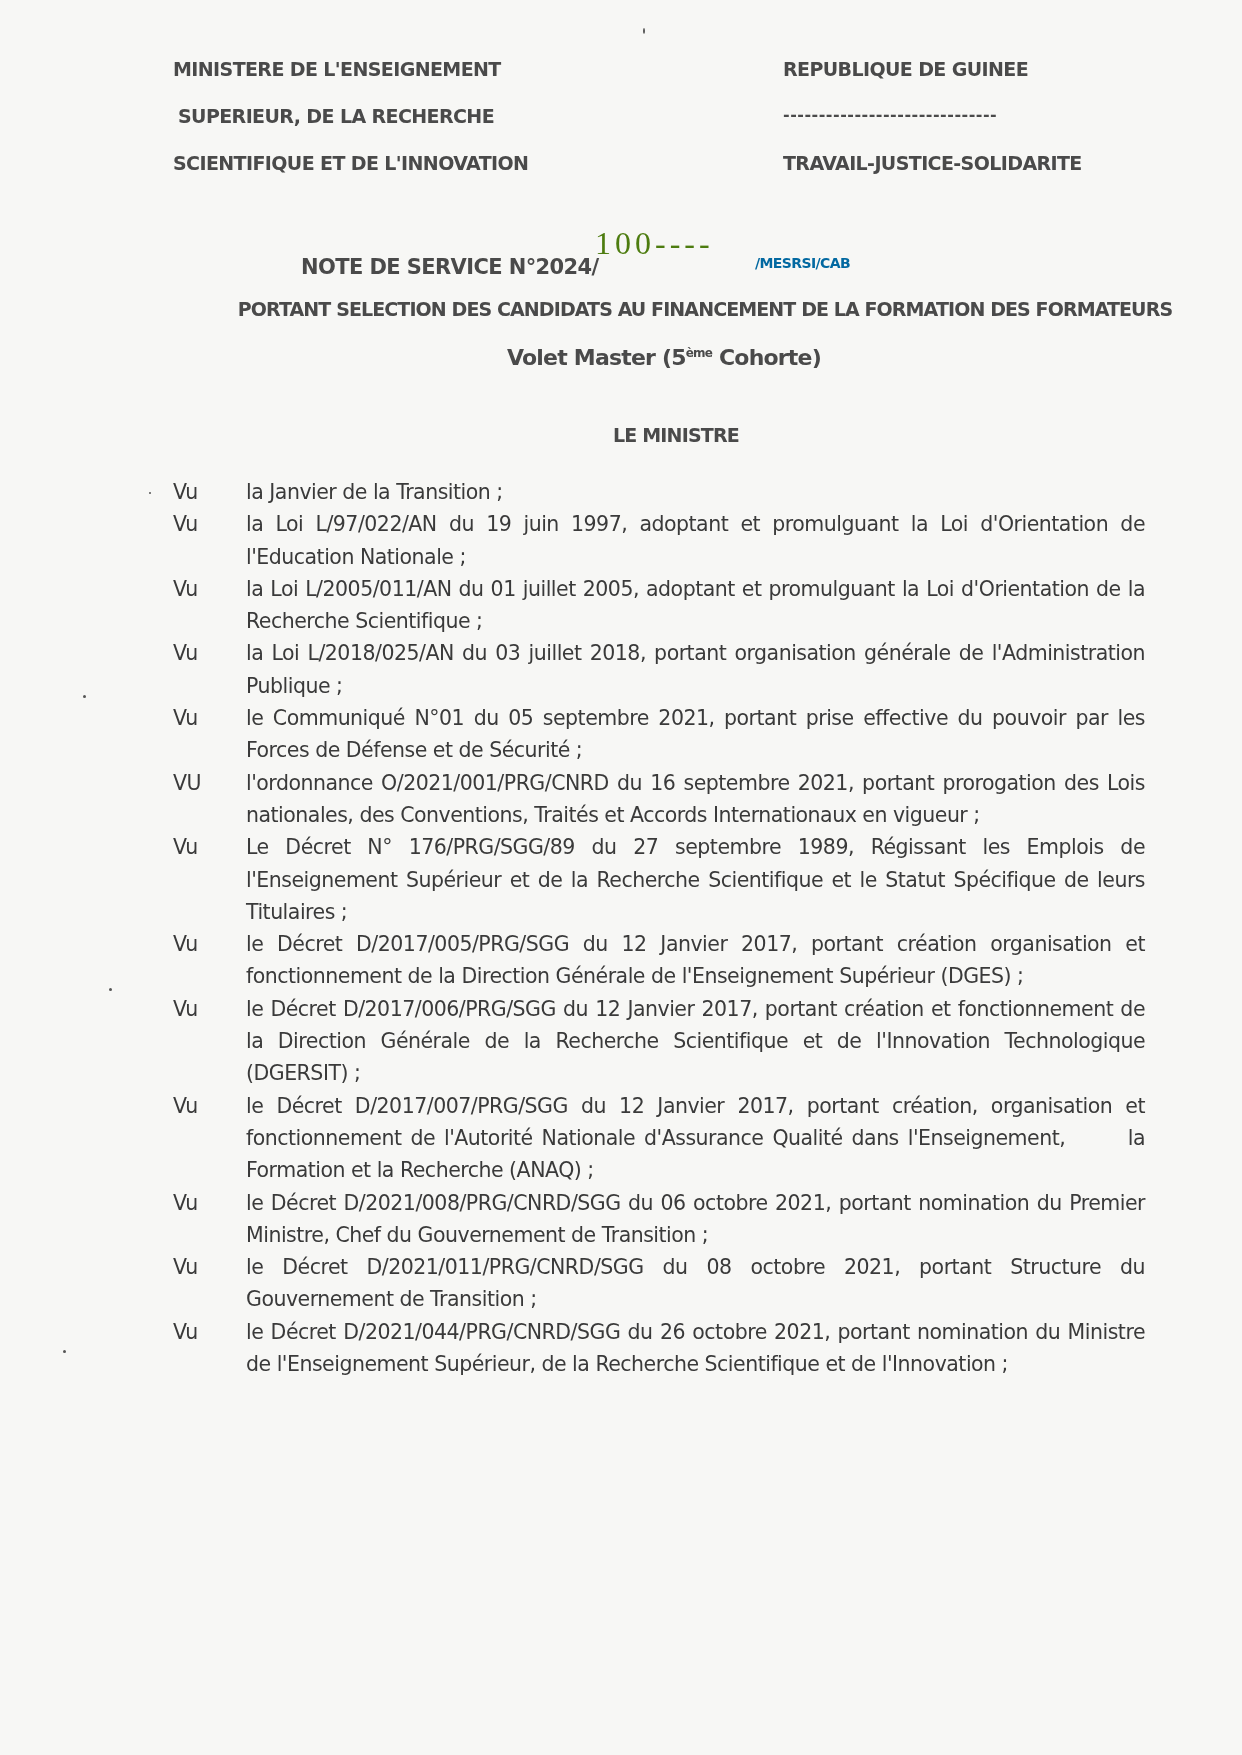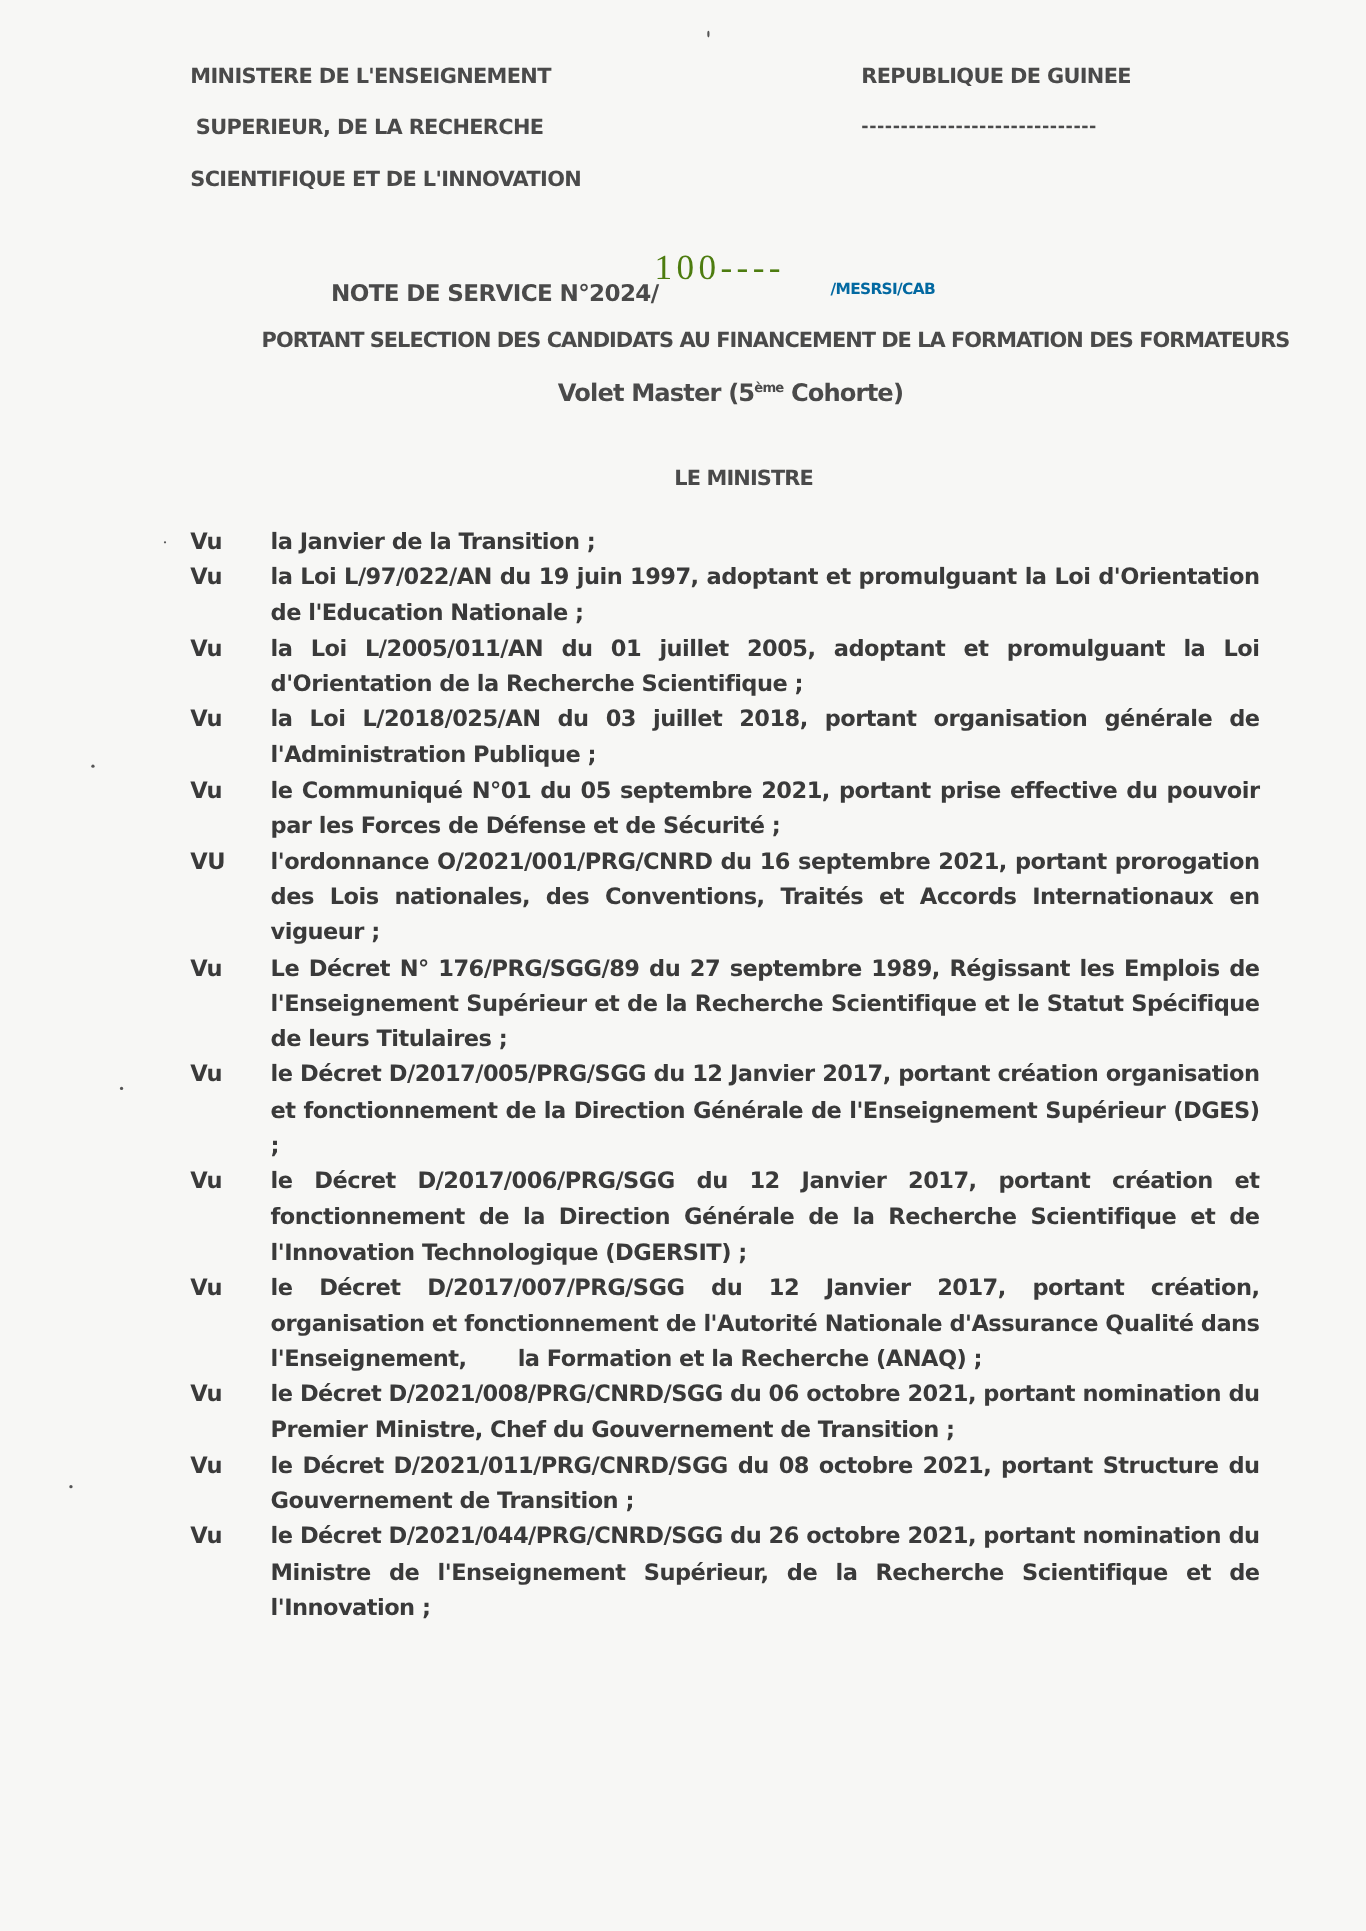--- a/index.html
+++ b/index.html
@@ -50,21 +50,21 @@
   .title-1 { top: 298px; font-size: 19px; letter-spacing: -0.9px; padding-left: 41px; }
   .title-2 { top: 345px; font-size: 22px; letter-spacing: -0.8px; }
   .title-2 sup { font-size: 12px; }
   .title-3 { top: 424px; font-size: 19px; letter-spacing: -0.8px; left: 12px; }
   .vu-list {
     position: absolute; left: 130px; top: 476px; width: 972px;
     font-family: "DejaVu Sans", sans-serif;
     font-size: 20.5px; line-height: 32.3px; color: #3a3a3a;
     letter-spacing: -0.5px;
   }
-  .vu-item { display: flex; font-weight: bold; }
+  .vu-item { display: flex; }
   .vu-label { width: 73px; flex: 0 0 73px; }
   .vu-text { flex: 1; text-align: justify; }
   .footer {
     position: absolute; top: 1546px; left: 0; width: 1242px; text-align: center;
     font-family: "Liberation Sans", sans-serif; font-weight: bold;
     font-size: 19px; color: #555;
   }
   .speck { position: absolute; width: 3px; height: 3px; border-radius: 50%; background: #555; }
 </style>
 </head>
@@ -74,20 +74,21 @@
 
   <div class="hdr hdr-left">
     <div>MINISTERE DE L'ENSEIGNEMENT</div>
     <div class="l2">SUPERIEUR, DE LA RECHERCHE</div>
     <div>SCIENTIFIQUE ET DE L'INNOVATION</div>
   </div>
 
   <div class="hdr hdr-right">
     <div>REPUBLIQUE DE GUINEE</div>
     <div class="dash">------------------------------</div>
+    <div>TRAVAIL-JUSTICE-SOLIDARITE</div>
   </div>
 
   <div class="note-line">
     <span class="note-pre">NOTE DE SERVICE N°2024/</span>
     <span class="note-stamp">100----</span>
     <span class="note-post">/MESRSI/CAB</span>
   </div>
 
   <div class="title title-1">PORTANT SELECTION DES CANDIDATS AU FINANCEMENT DE LA FORMATION DES FORMATEURS</div>
   <div class="title title-2"><span>Volet Master (5</span><sup>ème</sup><span> Cohorte)</span></div>

